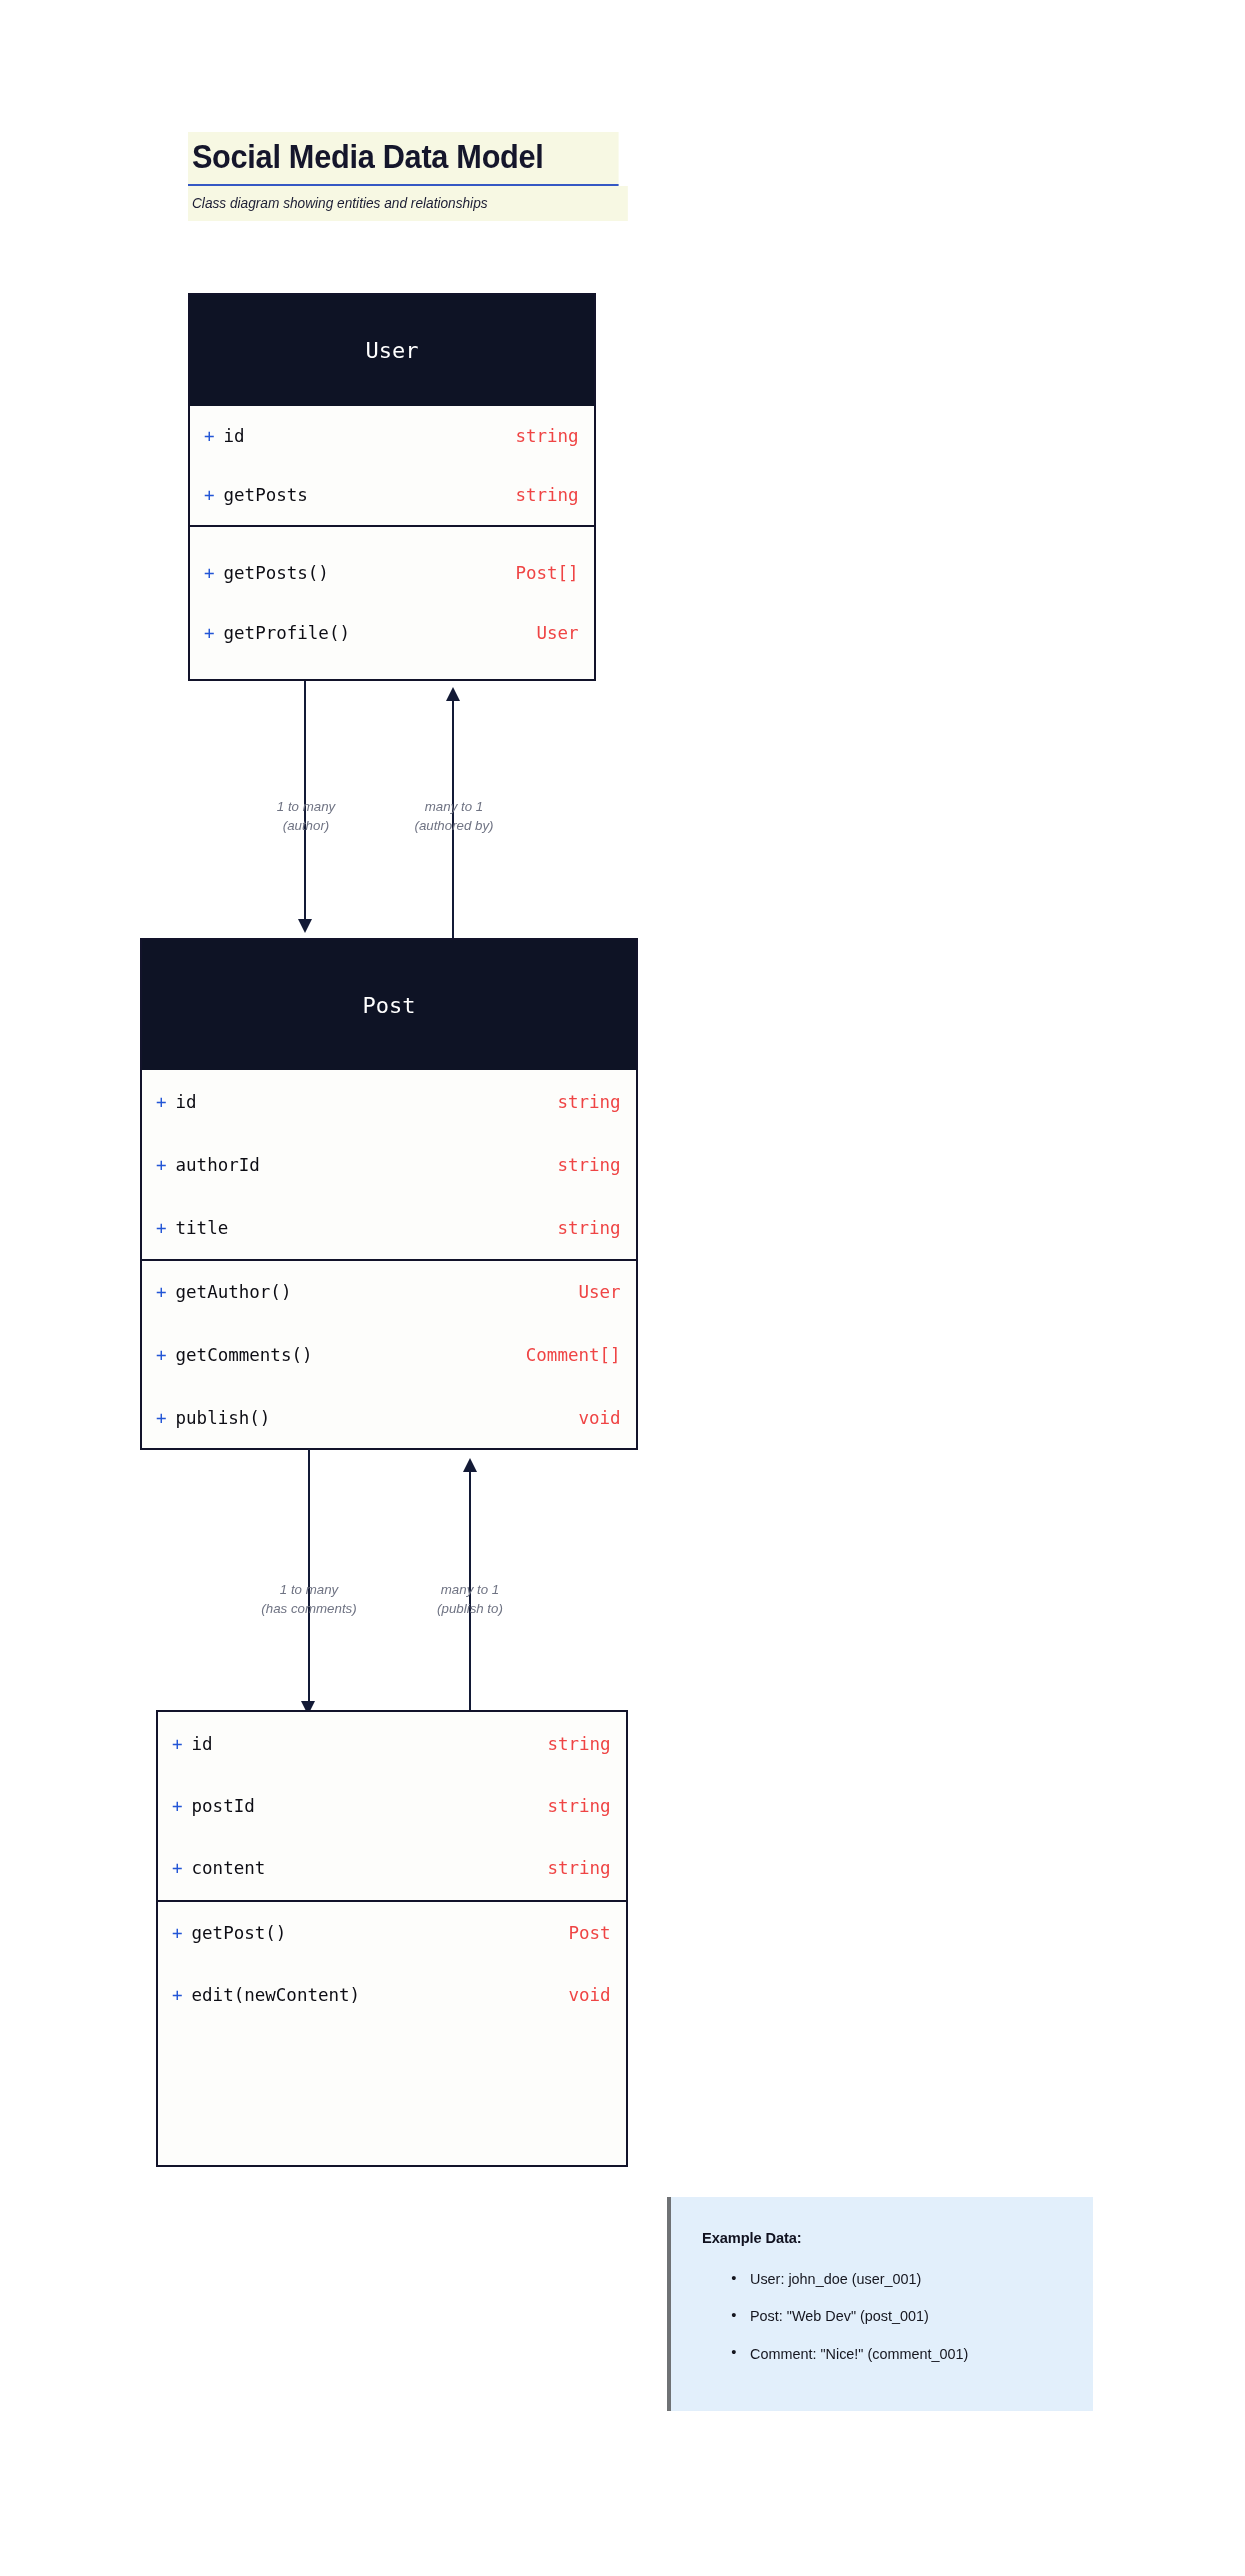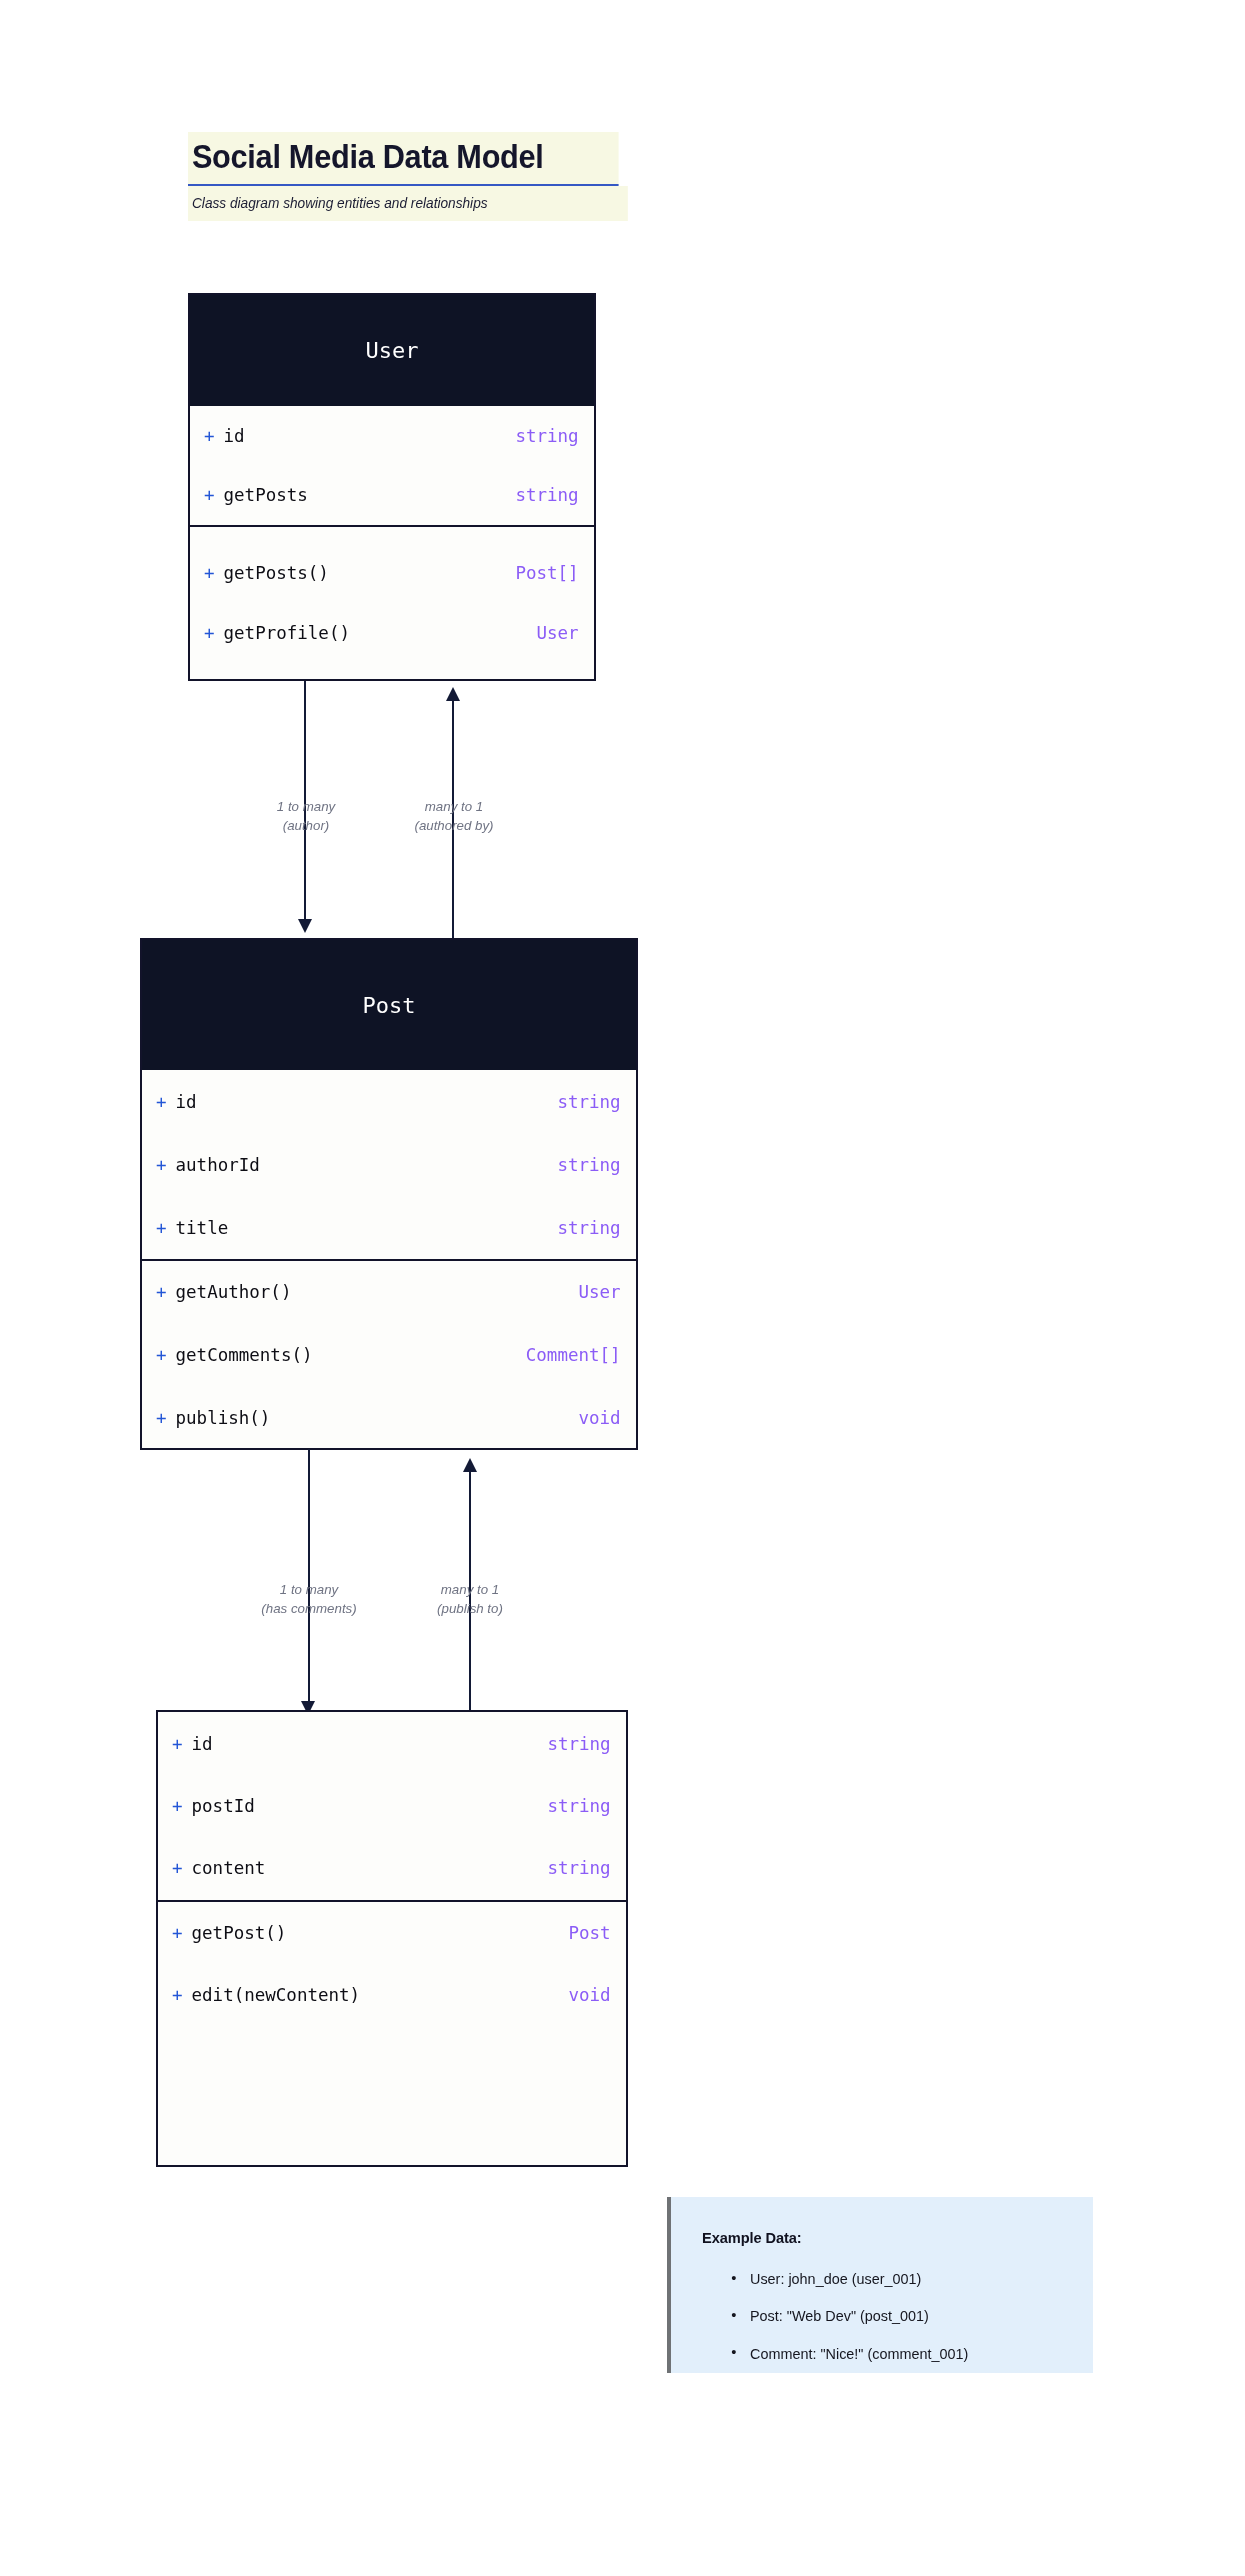--- a/index.html
+++ b/index.html
@@ -87,21 +87,21 @@
   .uml-vis {
     color: #2356d6;
     margin-right: 9px;
   }
   .uml-member {
     color: #0d0d14;
     flex: 0 0 auto;
   }
   .uml-spacer { flex: 1 1 auto; }
   .uml-type {
-    color: #8b5cf6;
+    color: #ef4444;
   }
 
   
   .rel-group { position: absolute; }
   .rel-line {
     position: absolute;
     width: 2.1px;
     background: #131a36;
   }
   .rel-arrow {
@@ -124,21 +124,21 @@
     transform: translateX(-50%);
     margin-top: 15px;
   }
 
   
   #example-box {
     position: absolute;
     left: 667px;
     top: 2197px;
     width: 426px;
-    height: 176px;
+    height: 214px;
     background: #e2effb;
     border-left: 4.9px solid #6f7275;
     box-sizing: border-box;
     padding: 32px 21px 0 31px;
   }
   #example-title {
     font-weight: bold;
     font-size: 15.4px;
     color: #10111f;
     letter-spacing: -0.1px;

